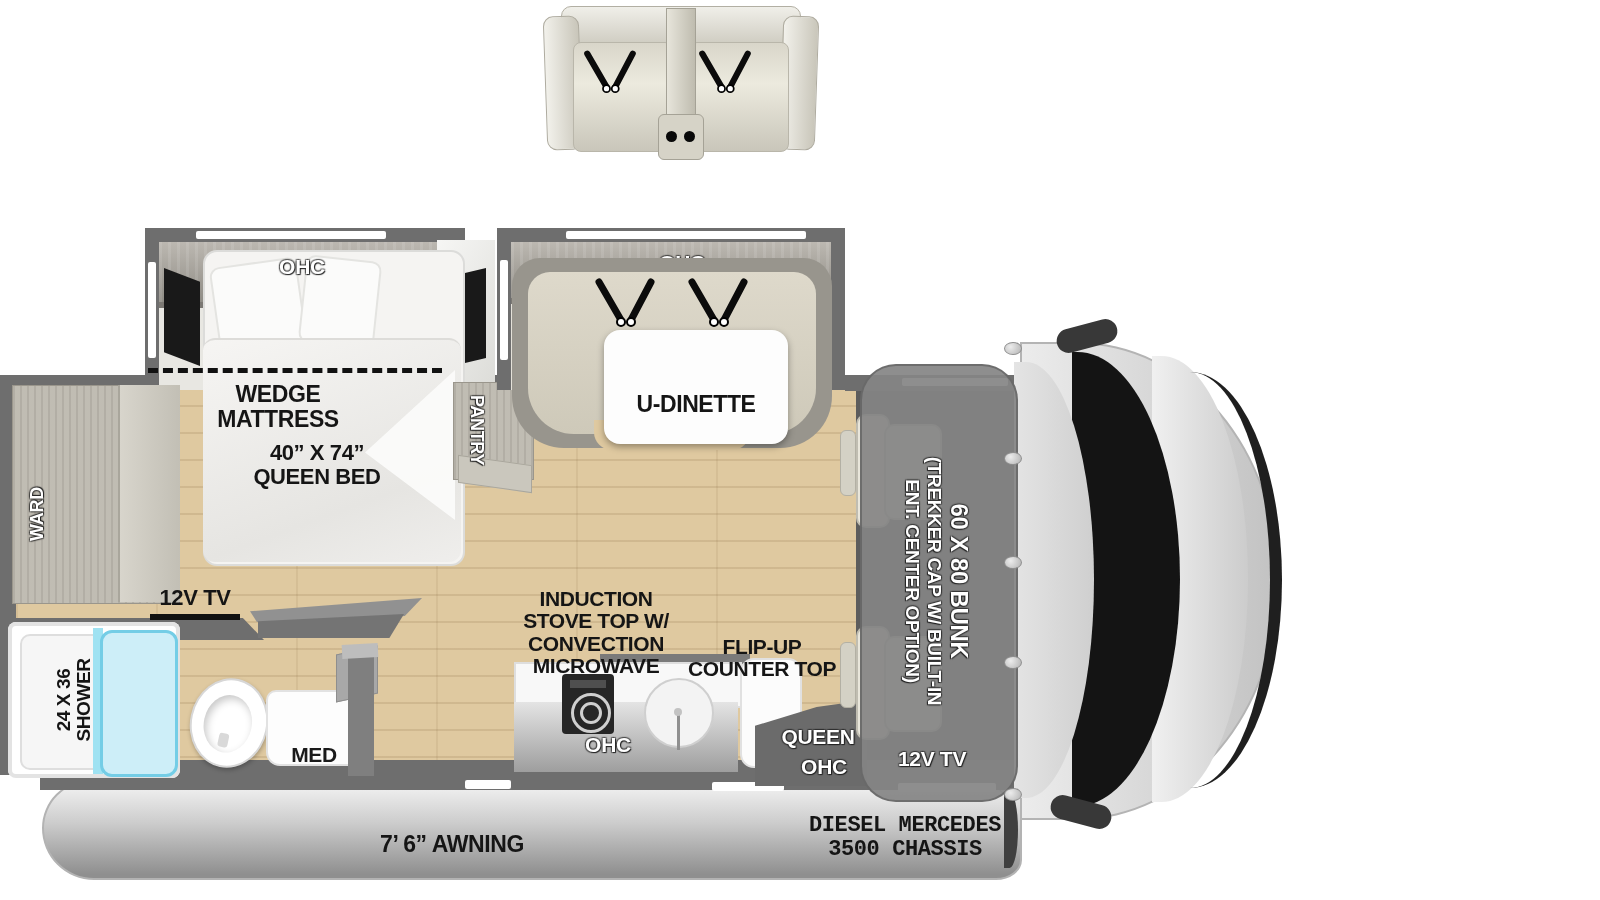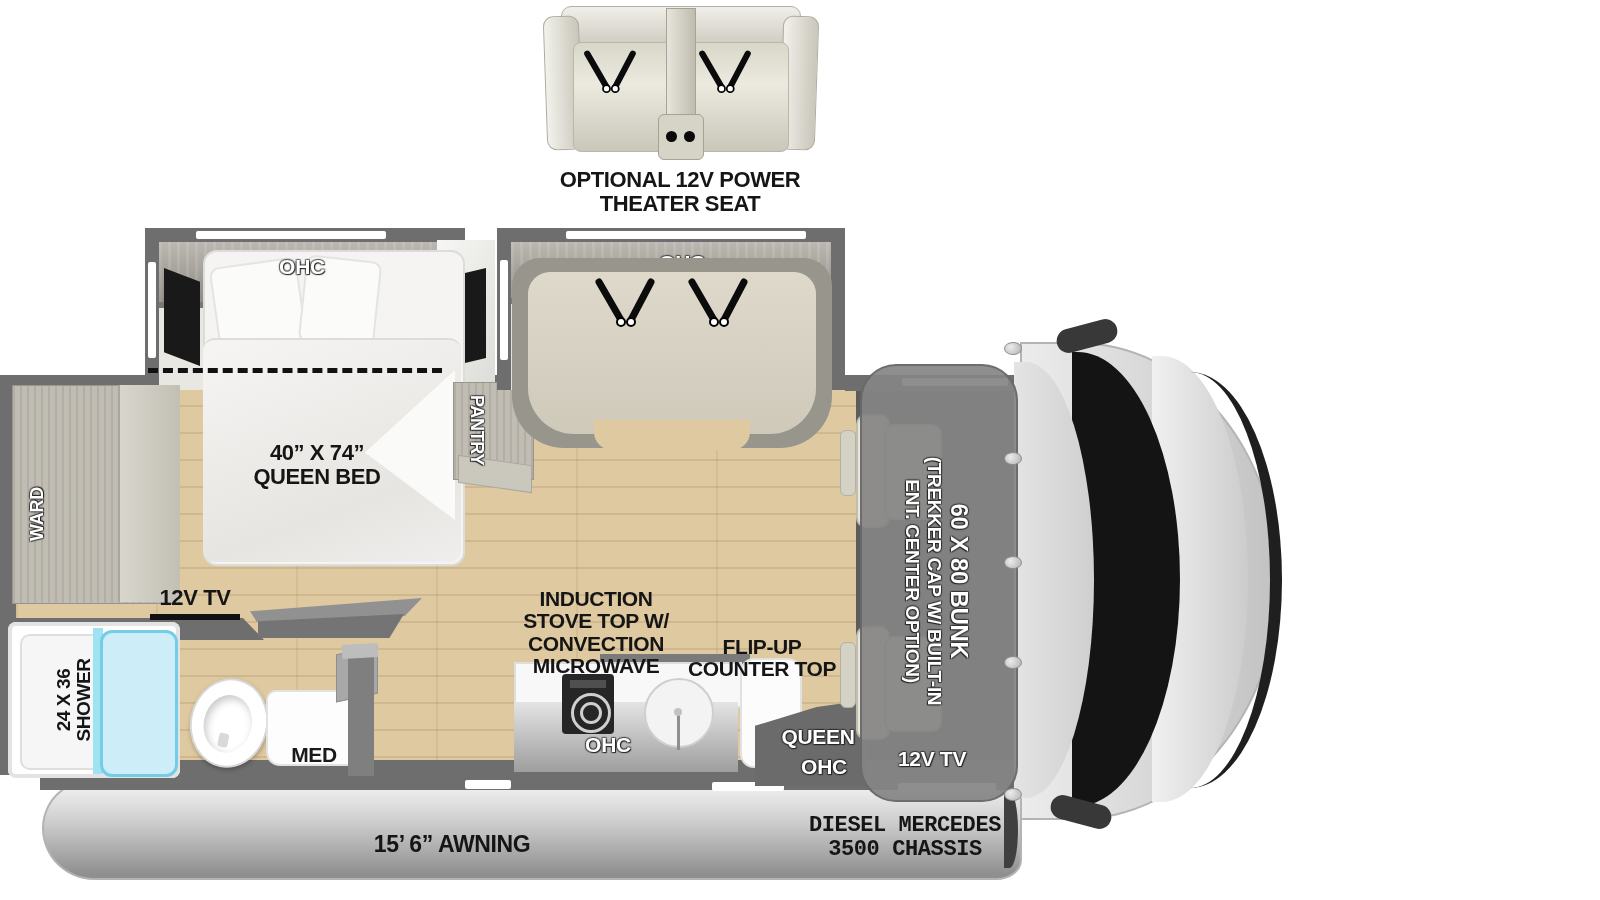--- a/index.html
+++ b/index.html
@@ -187,21 +187,21 @@
 
 <div class="fp">
 
   <div class="abs floor"></div>
   <div class="abs cabfloor"></div>
 
   <div class="abs awning">
     <div class="awn-tip"></div>
   </div>
   <div class="abs awn-knob"></div>
-  <div class="blabel lb-awning">15’ 6” AWNING</div>
+  <div class="blabel lb-awning">7’ 6” AWNING</div>
   <div class="blabel lb-chassis pre">DIESEL MERCEDES
 3500 CHASSIS</div>
 
   <div class="abs wall w-top-left"></div>
   <div class="abs wall w-top-mid"></div>
   <div class="abs wall w-top-cab"></div>
   <div class="abs wall w-left"></div>
   <div class="abs wall w-bottom"></div>
   <div class="slot" style="left:465px;top:780px;width:46px;height:9px;"></div>
   <div class="slot" style="left:712px;top:782px;width:72px;height:9px;"></div>
@@ -225,38 +225,36 @@
     <line x1="66" y1="6" x2="46" y2="44" stroke="#0b0b0b" stroke-width="7" stroke-linecap="round"></line>
     <circle cx="36" cy="46" r="4" fill="#fff" stroke="#000" stroke-width="2"></circle>
       <circle cx="46" cy="46" r="4" fill="#fff" stroke="#000" stroke-width="2"></circle>
   </svg>
   <svg class="belt" style="left:690px;top:48px;" width="70" height="48" viewBox="0 0 80 54">
     <line x1="14" y1="6" x2="36" y2="44" stroke="#0b0b0b" stroke-width="7" stroke-linecap="round"></line>
     <line x1="66" y1="6" x2="46" y2="44" stroke="#0b0b0b" stroke-width="7" stroke-linecap="round"></line>
     <circle cx="36" cy="46" r="4" fill="#fff" stroke="#000" stroke-width="2"></circle>
       <circle cx="46" cy="46" r="4" fill="#fff" stroke="#000" stroke-width="2"></circle>
   </svg>
-  <div class="blabel thr-label">
-    <div class="inner">OPTIONAL 12V POWER THEATER SEAT</div>
-  </div>
 
   <div class="slide bed-slide"></div>
   <div class="slot" style="left:196px;top:231px;width:190px;height:8px;"></div>
   <div class="slot" style="left:148px;top:262px;width:8px;height:96px;"></div>
   <div class="abs ohcband ohc-bed"></div>
   <div class="abs corner-face"></div>
   <div class="tvpanel tv-bed-l"></div>
   <div class="tvpanel tv-bed-r"></div>
 
   <div class="abs mattress"></div>
   <div class="pillow p1"></div>
   <div class="pillow p2"></div>
   <div class="abs duvet"></div>
   <div class="abs wedgeline"></div>
   <div class="wlabel wl-ohcbed">OHC</div>
+  <div class="blabel lb-wedge">WEDGE MATTRESS</div>
   <div class="blabel lb-queen pre">40” X 74”
 QUEEN BED</div>
 
   <div class="abs wood ward"></div>
   <div class="abs ward-edge"></div>
   <div class="wlabel ward-txt vccw">WARD</div>
   <div class="abs wood pantry"></div>
   <div class="abs pantry-foot"></div>
   <div class="wlabel pantry-txt vcw">PANTRY</div>
 
@@ -273,20 +271,23 @@
     <line x1="66" y1="6" x2="46" y2="44" stroke="#0b0b0b" stroke-width="7" stroke-linecap="round"></line>
     <circle cx="36" cy="46" r="4" fill="#fff" stroke="#000" stroke-width="2"></circle>
       <circle cx="46" cy="46" r="4" fill="#fff" stroke="#000" stroke-width="2"></circle>
   </svg>
   <svg class="belt" style="left:678px;top:276px;" width="80" height="54" viewBox="0 0 80 54">
     <line x1="14" y1="6" x2="36" y2="44" stroke="#0b0b0b" stroke-width="7" stroke-linecap="round"></line>
     <line x1="66" y1="6" x2="46" y2="44" stroke="#0b0b0b" stroke-width="7" stroke-linecap="round"></line>
     <circle cx="36" cy="46" r="4" fill="#fff" stroke="#000" stroke-width="2"></circle>
       <circle cx="46" cy="46" r="4" fill="#fff" stroke="#000" stroke-width="2"></circle>
   </svg>
+  <div class="abs dtable">
+    <span>U-DINETTE</span>
+  </div>
 
   <div class="abs bath-wall"></div>
   <div class="abs tvarm1"></div>
   <div class="abs tvarm2"></div>
   <div class="blabel lb-bathtv">12V TV</div>
   <div class="abs bathtv-bar"></div>
   <div class="abs shower"></div>
   <div class="abs shower-pan"></div>
   <div class="abs shower-strip"></div>
   <div class="abs shower-glass"></div>

